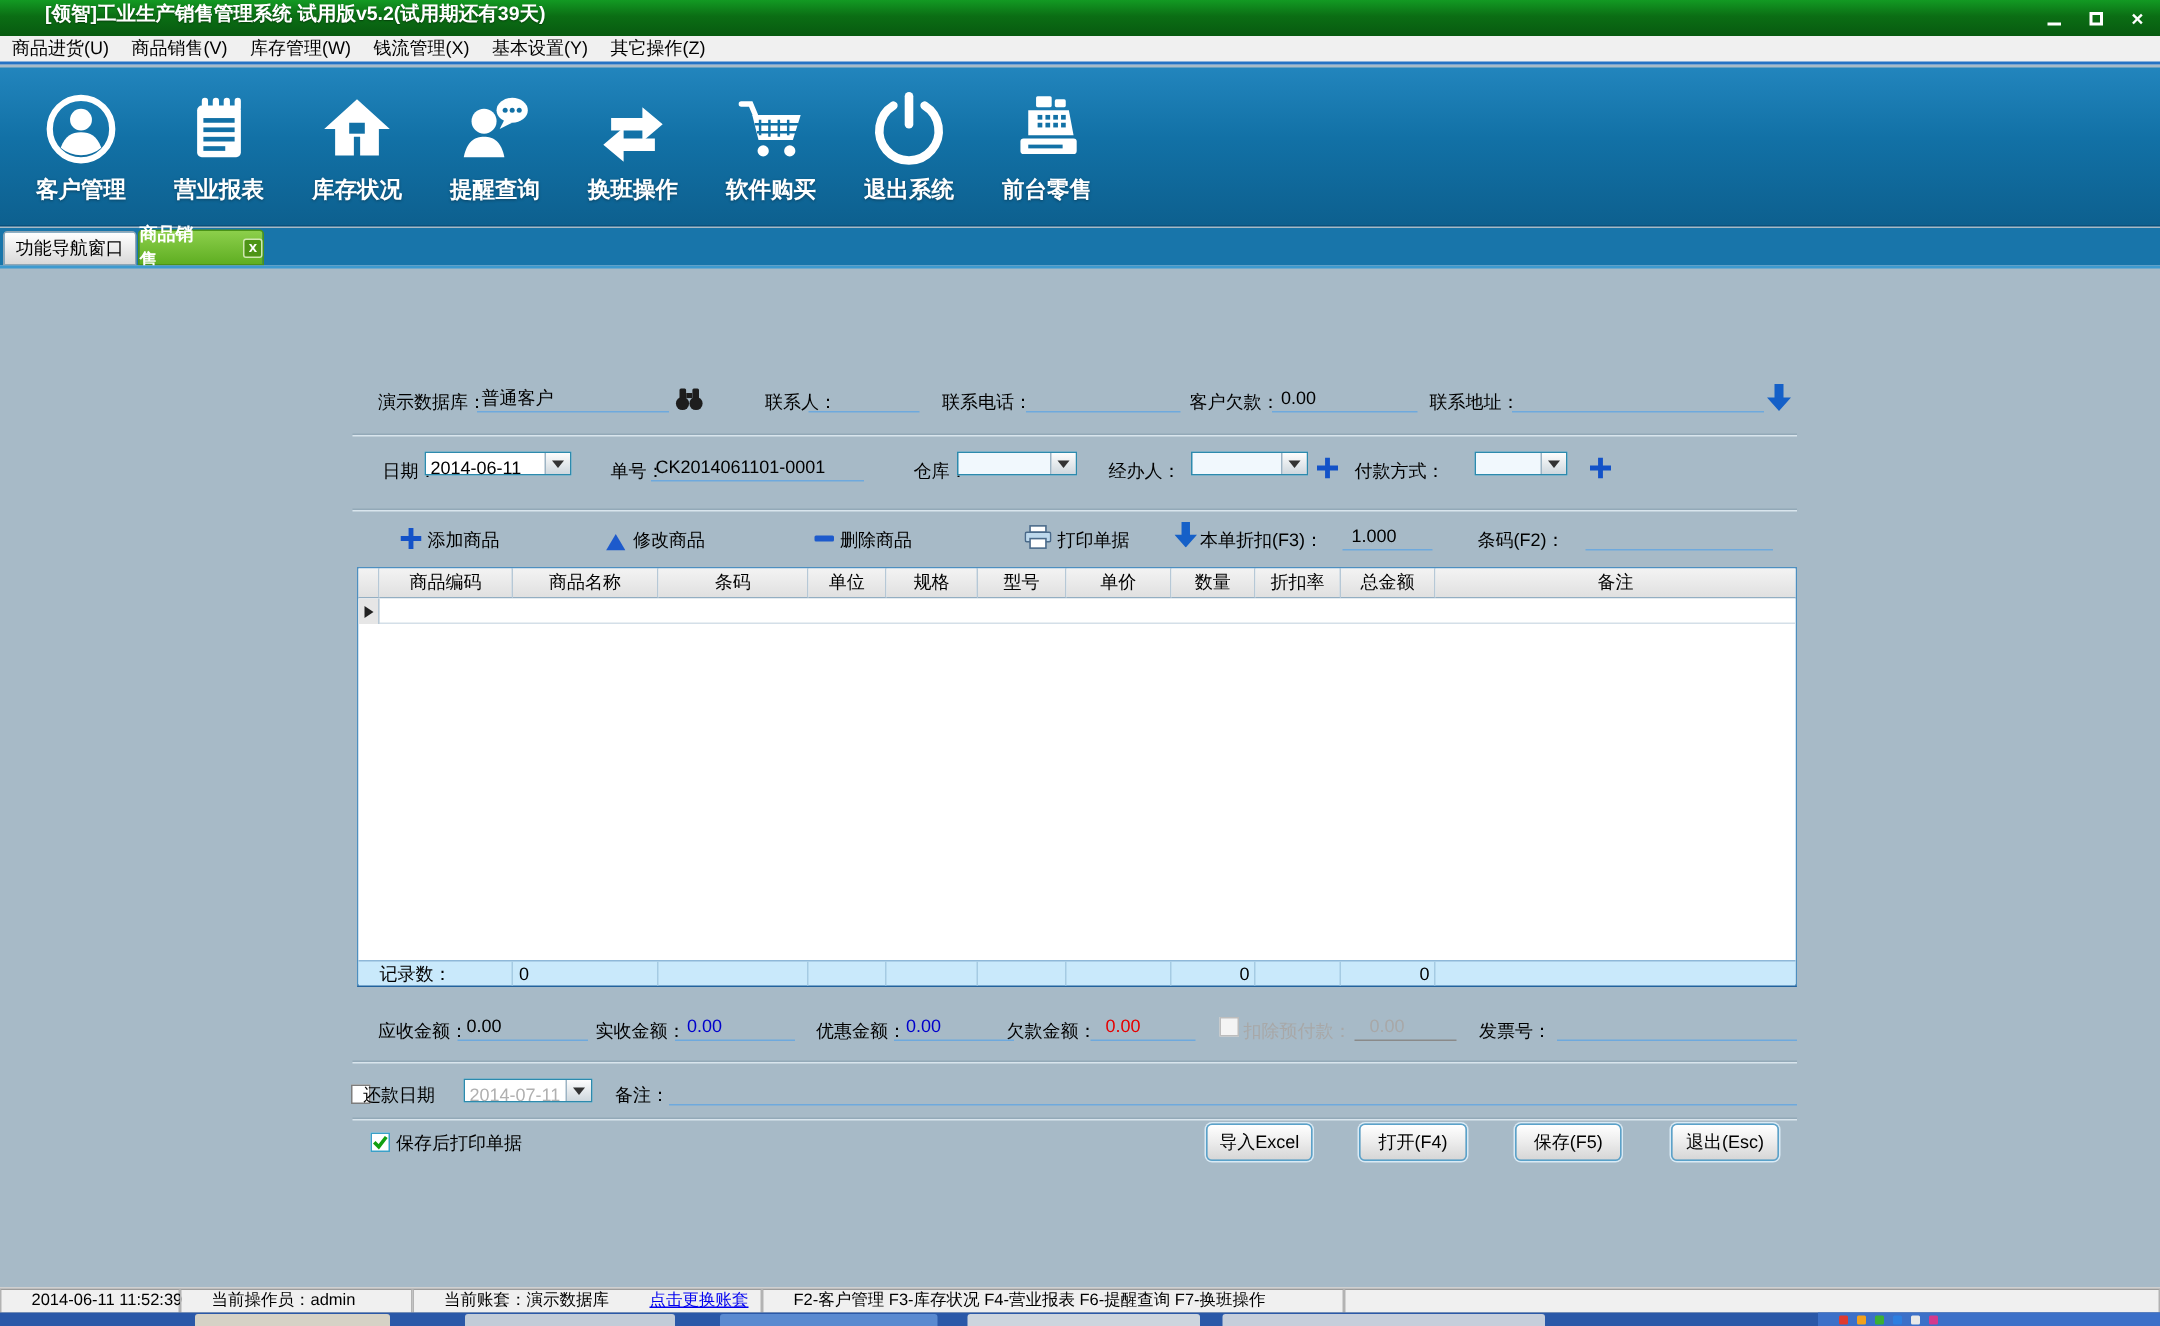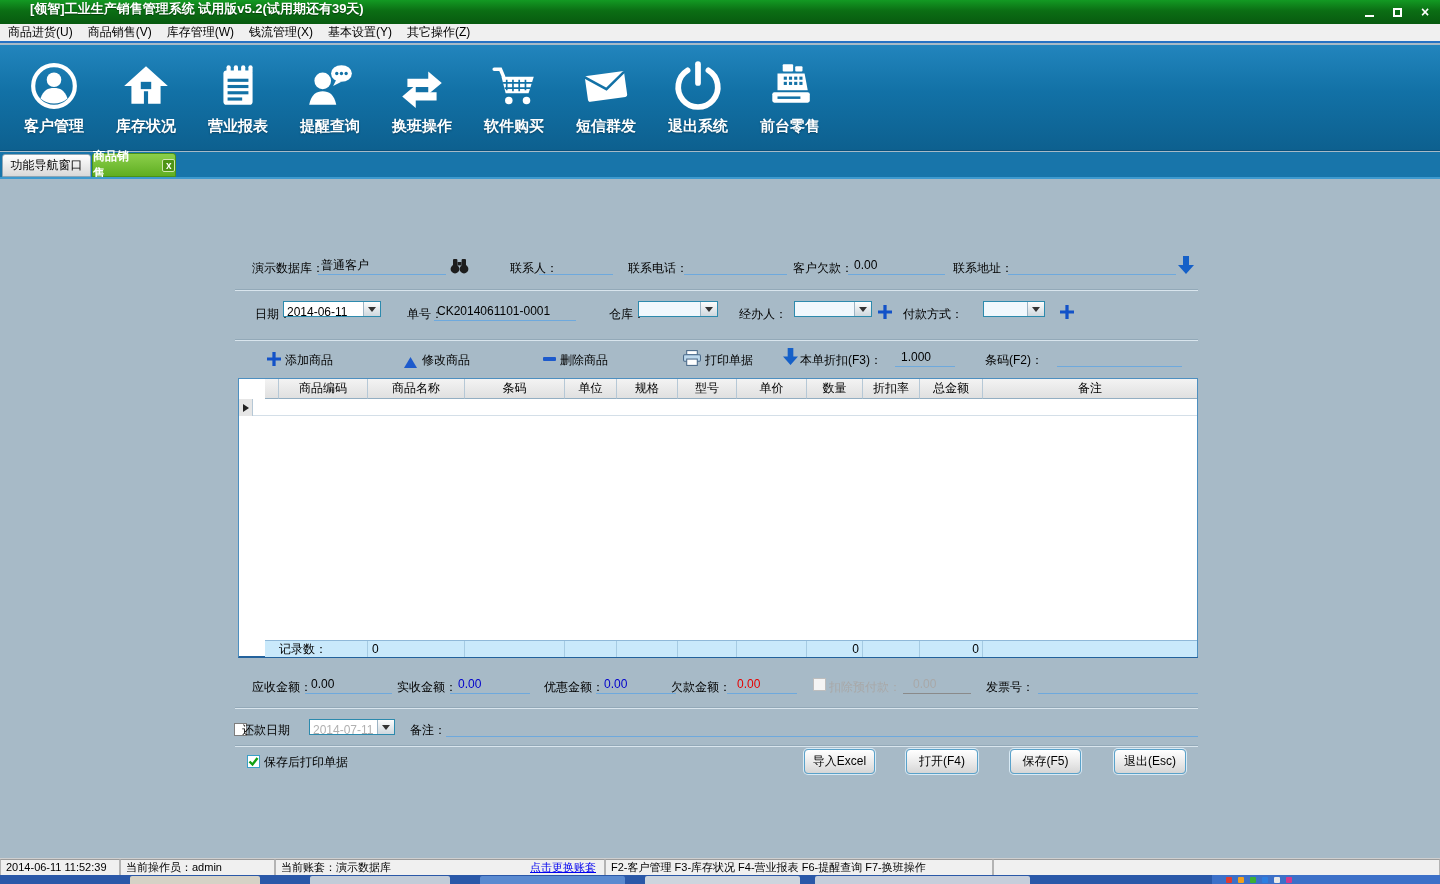--- a/index.html
+++ b/index.html
@@ -46,42 +46,42 @@
   .combo .ctxt { position:absolute; left:3px; top:3px; white-space:nowrap; }
   .combo .cbtn { position:absolute; right:0; top:0; bottom:0; width:17px; background:linear-gradient(#fdfdfd,#cfd8de); border-left:1px solid #9db4c4; display:flex; align-items:center; justify-content:center; }
   .caret { width:0; height:0; border:4px solid transparent; border-top:5px solid #333; margin-top:5px; }
   .combo-empty { background:#f1f8fd; }
   .ctxt-dis { color:#b0b0b0; }
 
   .sep { height:0; border-top:1px solid #93a9b8; border-bottom:1px solid #d9e5ed; }
 
   
   #grid { left:238px; top:378px; width:960px; height:280px; background:#fff; border:1px solid #4d8fc0; border-bottom:2px solid #23629c; }
-  .tgrid { display:grid; grid-template-columns:14px 89px 97px 100px 52px 61px 59px 70px 56px 57px 63px auto;margin-left:26px; }
+  .tgrid { display:grid; grid-template-columns:14px 89px 97px 100px 52px 61px 59px 70px 56px 57px 63px auto; }
   .hc { height:20px; background:linear-gradient(#f3f3f3,#e0e0e0); border-right:1px solid #b6c8d6; border-bottom:1px solid #93aec2; font-size:12px; display:flex; align-items:center; justify-content:center; white-space:nowrap; }
   #grid-body { position:relative; height:241px; background:#fff; }
   #row0 { position:absolute; left:0; top:0; width:100%; height:17px; border-bottom:1px solid #d4dfe8; }
   #row0-ind { position:absolute; left:0; top:0; width:14px; height:17px; background:#e6e6e6; border-right:1px solid #b6c8d6; display:flex; align-items:center; justify-content:center; }
   .tri-right { width:0; height:0; border-left:6px solid #222; border-top:4px solid transparent; border-bottom:4px solid transparent; }
   #grid-summary { height:17px; background:#c9e9fb; border-top:1px solid #8fb8d8; }
   .sc { font-size:12px; height:16px; line-height:16px; border-right:1px solid #a5cbe3; white-space:nowrap; overflow:hidden; }
   .sc.lab { grid-column:1/3; padding-left:14px; }
   .sc.l { padding-left:4px; }
   .sc.r { text-align:right; padding-right:3px; }
 
   
   .btn { height:25px; border:1px solid #5aa2ca; border-radius:4px; background:linear-gradient(#ffffff,#ececec 50%,#d6d6d6); font-size:12px; color:#000; text-align:center; line-height:23px; box-shadow:0 0 0 1px #d9eaf5; cursor:pointer; font-family:inherit; }
 
   .cbx { width:13px; height:13px; background:#fff; border:1px solid #7d7d7d; }
   .cbx-dis { border:1px solid #bdbdbd; background:#f4f4f4; }
   .cbx-chk { border:1px solid #3aa0c8; display:flex; align-items:center; justify-content:center; }
 
   
   #statusbar { left:0; top:858px; width:1440px; height:17px; background:#f0f0f0; border-top:1px solid #cfcfcf; display:flex; }
-  .seg { border:1px solid #b3b3b3; border-top-color:#9c9c9c; height:17px; font-size:11px; line-height:15px; padding-left:5px; color:#000; position:relative; white-space:nowrap; }
+  .seg { border:1px solid #b3b3b3; border-top-color:#9c9c9c; height:17px; font-size:11px; line-height:15px; padding-left:20px; color:#000; position:relative; white-space:nowrap; }
   .slink { color:#0000ee; text-decoration:underline; position:absolute; right:8px; top:0; cursor:pointer; }
 
   
   #taskbar { left:0; top:875px; width:1440px; height:9px; background:#2a58a8; }
   .tkitem { position:absolute; top:1px; height:8px; border-radius:2px 2px 0 0; }
   .tray { position:absolute; right:0; top:0; width:228px; height:9px; background:#3c70c8; }
   .dot { position:absolute; top:2px; width:6px; height:6px; border-radius:1px; }
 </style>
 </head>
 <body>
@@ -115,45 +115,45 @@
           <circle cx="24" cy="24" r="20" fill="none" stroke="#fff" stroke-width="4"></circle>
           <circle cx="24" cy="18" r="7" fill="#fff"></circle>
           <path d="M11 36c3-8 7-10 13-10s10 2 13 10a20 20 0 0 1-26 0z" fill="#fff"></path>
         </svg>
     </span>
     <span class="tblabel">客户管理</span>
   </div>
   <div class="tbi">
     <span class="tbicon">
       <svg width="50" height="50" viewBox="0 0 48 48">
-          <path d="M24 5 3 24h7v17h12V29h4v12h12V24h7z" fill="#fff"></path>
-          <rect x="19" y="20" width="10" height="7" fill="#1271a6"></rect>
-        </svg>
-    </span>
-    <span class="tblabel">库存状况</span>
-  </div>
-  <div class="tbi">
-    <span class="tbicon">
-      <svg width="50" height="50" viewBox="0 0 48 48">
           <rect x="10" y="9" width="28" height="33" rx="3" fill="#fff"></rect>
           <rect x="13" y="4" width="4" height="8" rx="2" fill="#fff"></rect>
           <rect x="20" y="4" width="4" height="8" rx="2" fill="#fff"></rect>
           <rect x="27" y="4" width="4" height="8" rx="2" fill="#fff"></rect>
           <rect x="34" y="4" width="4" height="8" rx="2" fill="#fff"></rect>
           <rect x="14" y="17" width="20" height="3" fill="#1271a6"></rect>
           <rect x="14" y="23" width="20" height="3" fill="#1271a6"></rect>
           <rect x="14" y="29" width="20" height="3" fill="#1271a6"></rect>
           <rect x="14" y="35" width="14" height="3" fill="#1271a6"></rect>
         </svg>
     </span>
     <span class="tblabel">营业报表</span>
   </div>
   <div class="tbi">
     <span class="tbicon">
       <svg width="50" height="50" viewBox="0 0 48 48">
+          <path d="M24 5 3 24h7v17h12V29h4v12h12V24h7z" fill="#fff"></path>
+          <rect x="19" y="20" width="10" height="7" fill="#1271a6"></rect>
+        </svg>
+    </span>
+    <span class="tblabel">库存状况</span>
+  </div>
+  <div class="tbi">
+    <span class="tbicon">
+      <svg width="50" height="50" viewBox="0 0 48 48">
           <circle cx="17" cy="19" r="8" fill="#fff"></circle>
           <path d="M4 42c2-10 7-13 13-13s11 3 13 13z" fill="#fff"></path>
           <ellipse cx="35" cy="12" rx="10" ry="8" fill="#fff"></ellipse>
           <path d="M30 18l-3 6 8-4z" fill="#fff"></path>
           <circle cx="30.5" cy="12" r="1.6" fill="#1271a6"></circle>
           <circle cx="35" cy="12" r="1.6" fill="#1271a6"></circle>
           <circle cx="39.5" cy="12" r="1.6" fill="#1271a6"></circle>
         </svg>
     </span>
     <span class="tblabel">提醒查询</span>
@@ -171,31 +171,20 @@
     <span class="tbicon">
       <svg width="50" height="50" viewBox="0 0 48 48">
           <path d="M5 8h6l3 7" stroke="#fff" stroke-width="3.4" fill="none" stroke-linecap="round"></path>
           <path d="M12 15h31l-5 16H16z" fill="#fff"></path>
           <path d="M17 18v10M23 18v11M29 18v11M35 18v10M13.5 21h28M15 26h25" stroke="#1271a6" stroke-width="1.6"></path>
           <circle cx="19" cy="38" r="3.6" fill="#fff"></circle>
           <circle cx="36" cy="38" r="3.6" fill="#fff"></circle>
         </svg>
     </span>
     <span class="tblabel">软件购买</span>
-  </div>
-  <div class="tbi">
-    <span class="tbicon">
-      <svg width="50" height="50" viewBox="0 0 48 48">
-          <g transform="rotate(-8 24 24)">
-            <rect x="5" y="12" width="38" height="25" rx="2" fill="#fff"></rect>
-            <path d="M5 13l19 14 19-14" stroke="#1271a6" stroke-width="2.4" fill="none"></path>
-          </g>
-        </svg>
-    </span>
-    <span class="tblabel">短信群发</span>
   </div>
   <div class="tbi">
     <span class="tbicon">
       <svg width="50" height="50" viewBox="0 0 48 48">
           <path d="M14 9a19 19 0 1 0 20 0" fill="none" stroke="#fff" stroke-width="5.5" stroke-linecap="round"></path>
           <line x1="24" y1="3" x2="24" y2="21" stroke="#fff" stroke-width="5.5" stroke-linecap="round"></line>
         </svg>
     </span>
     <span class="tblabel">退出系统</span>
   </div>
@@ -412,21 +401,21 @@
 <span class="abs lbl" style="left:264px;top:753px">保存后打印单据</span>
 
 <button class="abs btn" style="left:804px;top:749px;width:71px">导入Excel</button>
 <button class="abs btn" style="left:906px;top:749px;width:72px">打开(F4)</button>
 <button class="abs btn" style="left:1010px;top:749px;width:71px">保存(F5)</button>
 <button class="abs btn" style="left:1114px;top:749px;width:72px">退出(Esc)</button>
 
 <div class="abs" id="statusbar">
   <span class="seg" style="width:120px">2014-06-11 11:52:39</span>
   <span class="seg" style="width:155px">当前操作员：admin</span>
-  <span class="seg" style="width:330px">
+  <span class="seg" style="width:233px">
     <span>当前账套：演示数据库</span>
     <span class="slink">点击更换账套</span>
   </span>
   <span class="seg" style="width:388px">F2-客户管理 F3-库存状况 F4-营业报表 F6-提醒查询 F7-换班操作</span>
   <span class="seg" style="flex:1"></span>
 </div>
 
 <div class="abs" id="taskbar">
   <span class="tkitem" style="left:130px;width:130px;background:#d6d2c6"></span>
   <span class="tkitem" style="left:310px;width:140px;background:#c2ccd8"></span>

